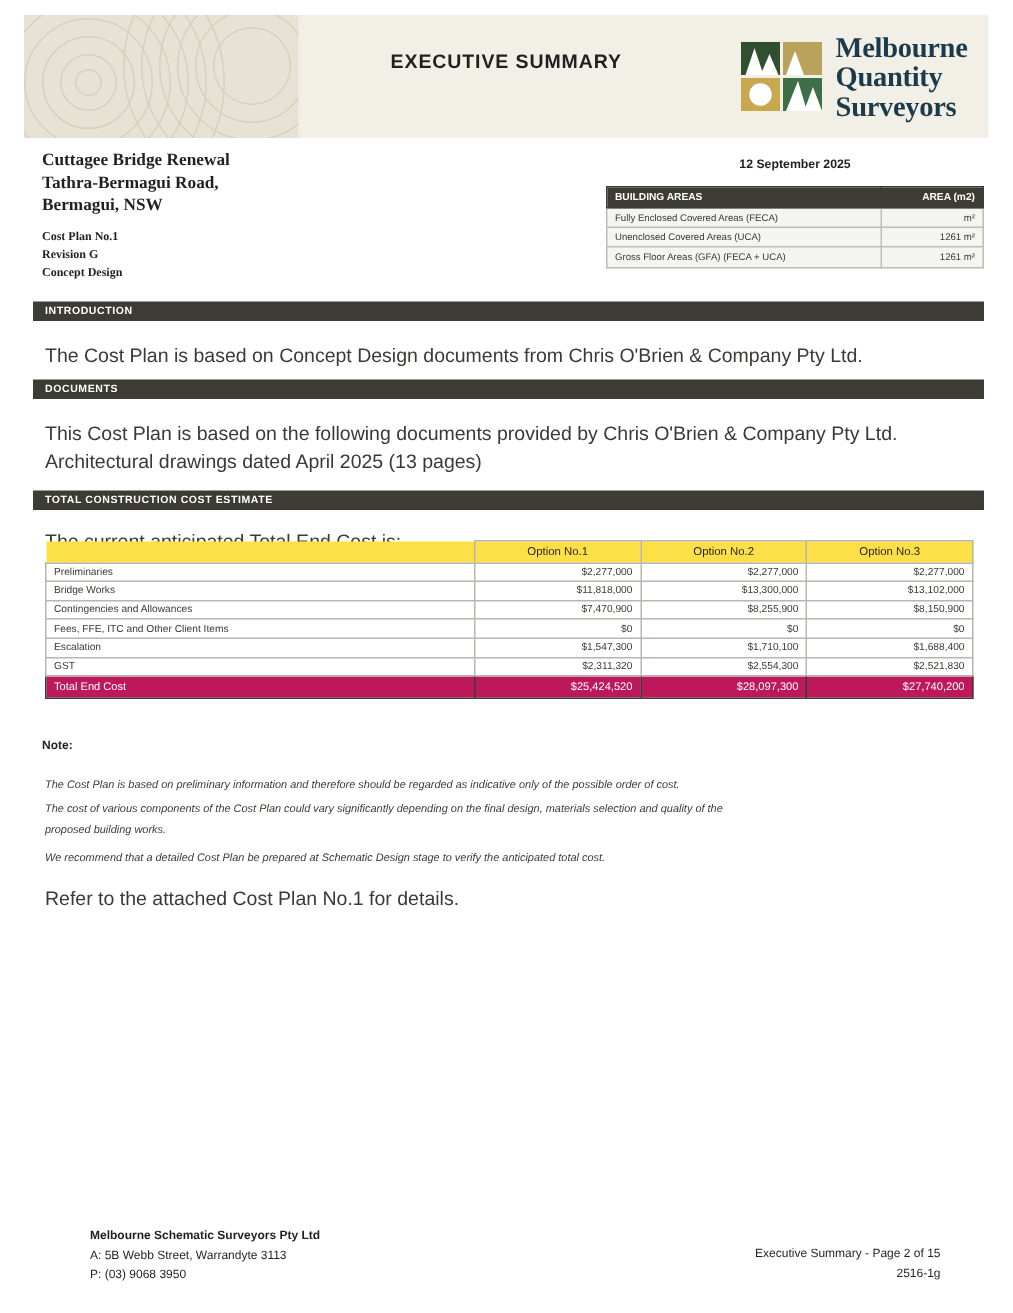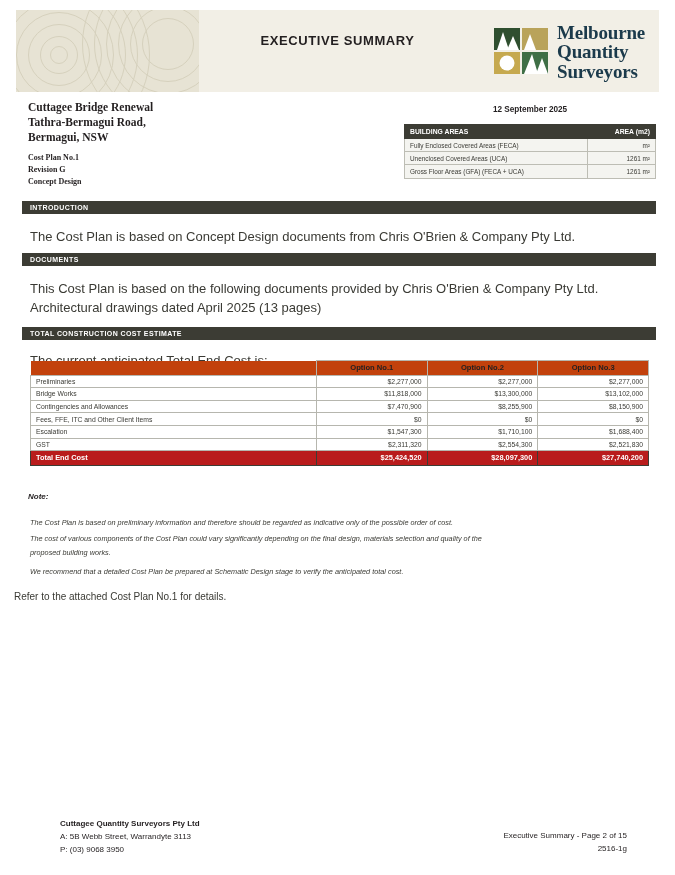--- a/index.html
+++ b/index.html
@@ -175,63 +175,62 @@
     border-collapse: collapse;
     font-size: 6.8px;
     color: #3a3a34;
   }
   .cost-table td, .cost-table th {
     border: 1px solid #b6b6ae;
     padding: 2.3px 5px;
   }
   .cost-table th {
     font-size: 7.6px;
-    font-weight: bold;
+    font-weight: normal;
     text-align: center;
     color: #231f20;
-    background: #c2410c;
+    background: #fde047;
   }
   .cost-table td.label { text-align: left; width: 300px; }
   .cost-table td.num { text-align: right; width: 106px; }
   .cost-table tr.subtotal td {
     font-weight: bold;
     font-size: 7.4px;
     color: #231f20;
   }
   .cost-table tr.total td {
-    background: #b91c1c;
+    background: #be185d;
     color: #ffffff;
-    font-weight: bold;
+    font-weight: normal;
     font-size: 7.4px;
     border-color: #3c3c34;
   }
 
   
   .note-heading {
     position: absolute;
     left: 28px;
     top: 492px;
     font-size: 8px;
     font-weight: bold;
-    font-style: italic;
     color: #231f20;
   }
   .note-line {
     position: absolute;
     left: 30px;
     font-size: 7.3px;
     font-style: italic;
     color: #3a3a34;
     width: 610px;
     line-height: 1.5;
   }
   .note-plain {
     position: absolute;
-    left: 14px;
-    font-size: 10px;
+    left: 30px;
+    font-size: 13px;
     color: #3a3a34;
     width: 610px;
   }
 
   
   .footer-left {
     position: absolute;
     left: 60px;
     top: 818px;
     font-size: 8px;
@@ -398,21 +397,21 @@
   </table>
 
   <div class="note-heading">Note:</div>
   <div class="note-line" style="top:518px;">The Cost Plan is based on preliminary information and therefore should be regarded as indicative only of the possible order of cost.</div>
   <div class="note-line" style="top:534px;">The cost of various components of the Cost Plan could vary significantly depending on the final design, materials selection and quality of the</div>
   <div class="note-line" style="top:548px;">proposed building works.</div>
   <div class="note-line" style="top:567px;">We recommend that a detailed Cost Plan be prepared at Schematic Design stage to verify the anticipated total cost.</div>
   <div class="note-plain" style="top:591px;">Refer to the attached Cost Plan No.1 for details.</div>
 
   <div class="footer-left">
-    <div class="company">Cuttagee Quantity Surveyors Pty Ltd</div>
+    <div class="company">Melbourne Schematic Surveyors Pty Ltd</div>
     <div>A: 5B Webb Street, Warrandyte 3113</div>
     <div>P: (03) 9068 3950</div>
   </div>
   <div class="footer-right">
     <div>Executive Summary - Page 2 of 15</div>
     <div>2516-1g</div>
   </div>
 
 </div>
 

